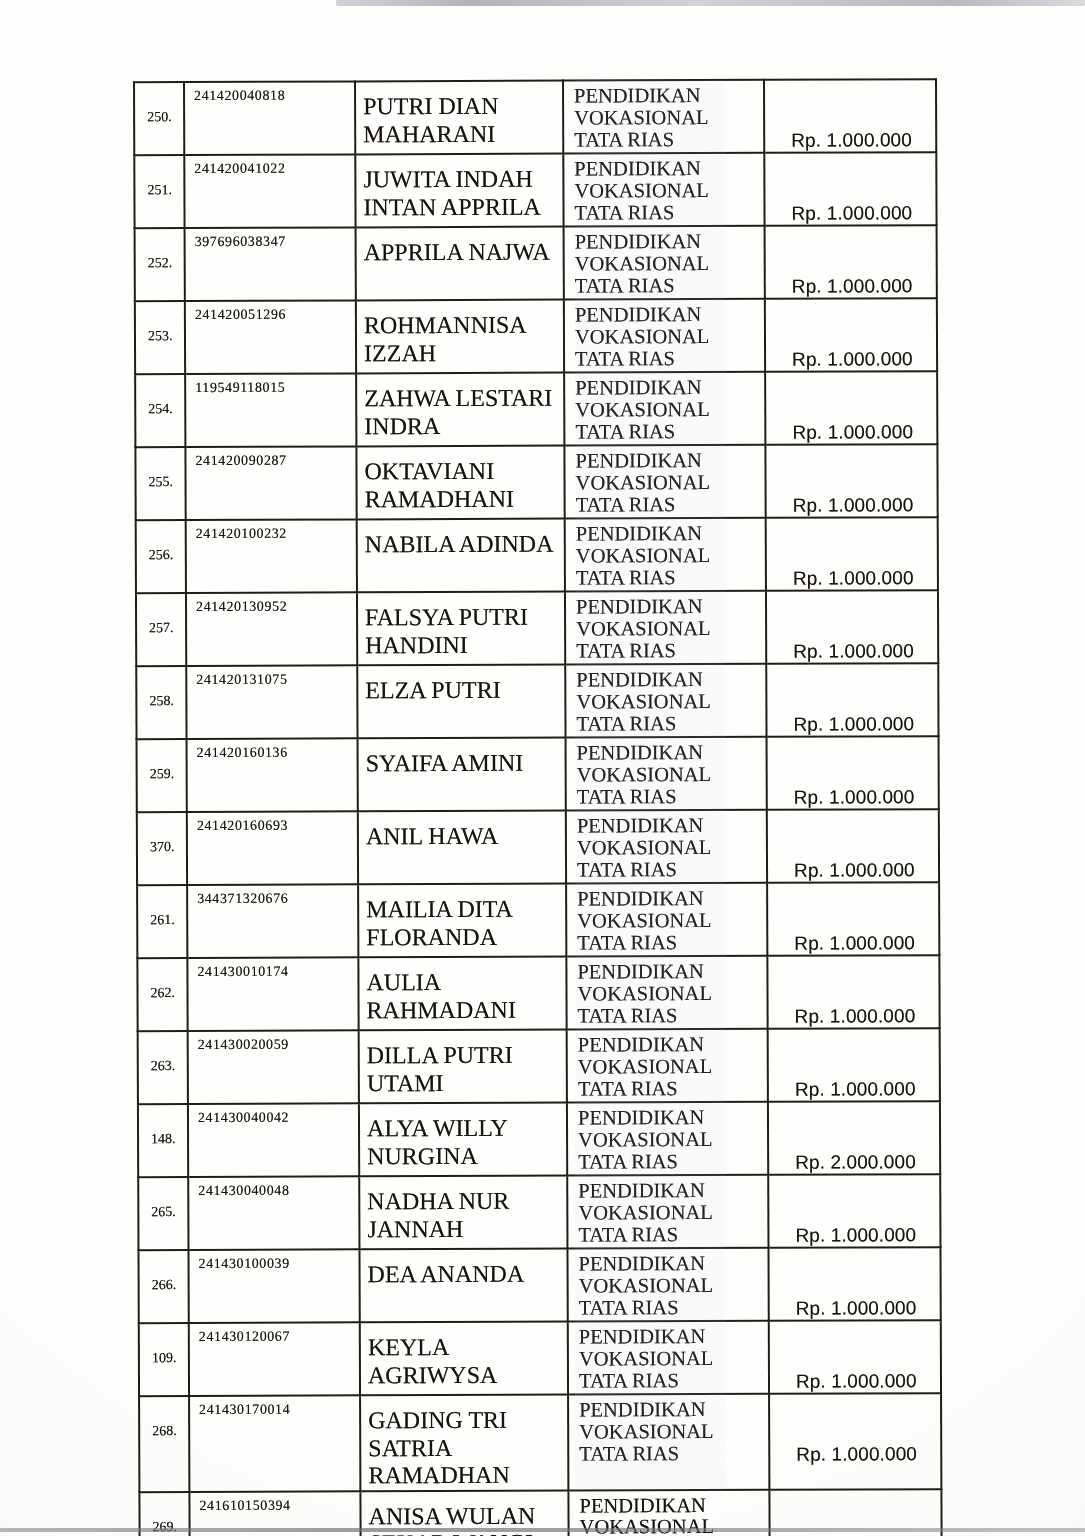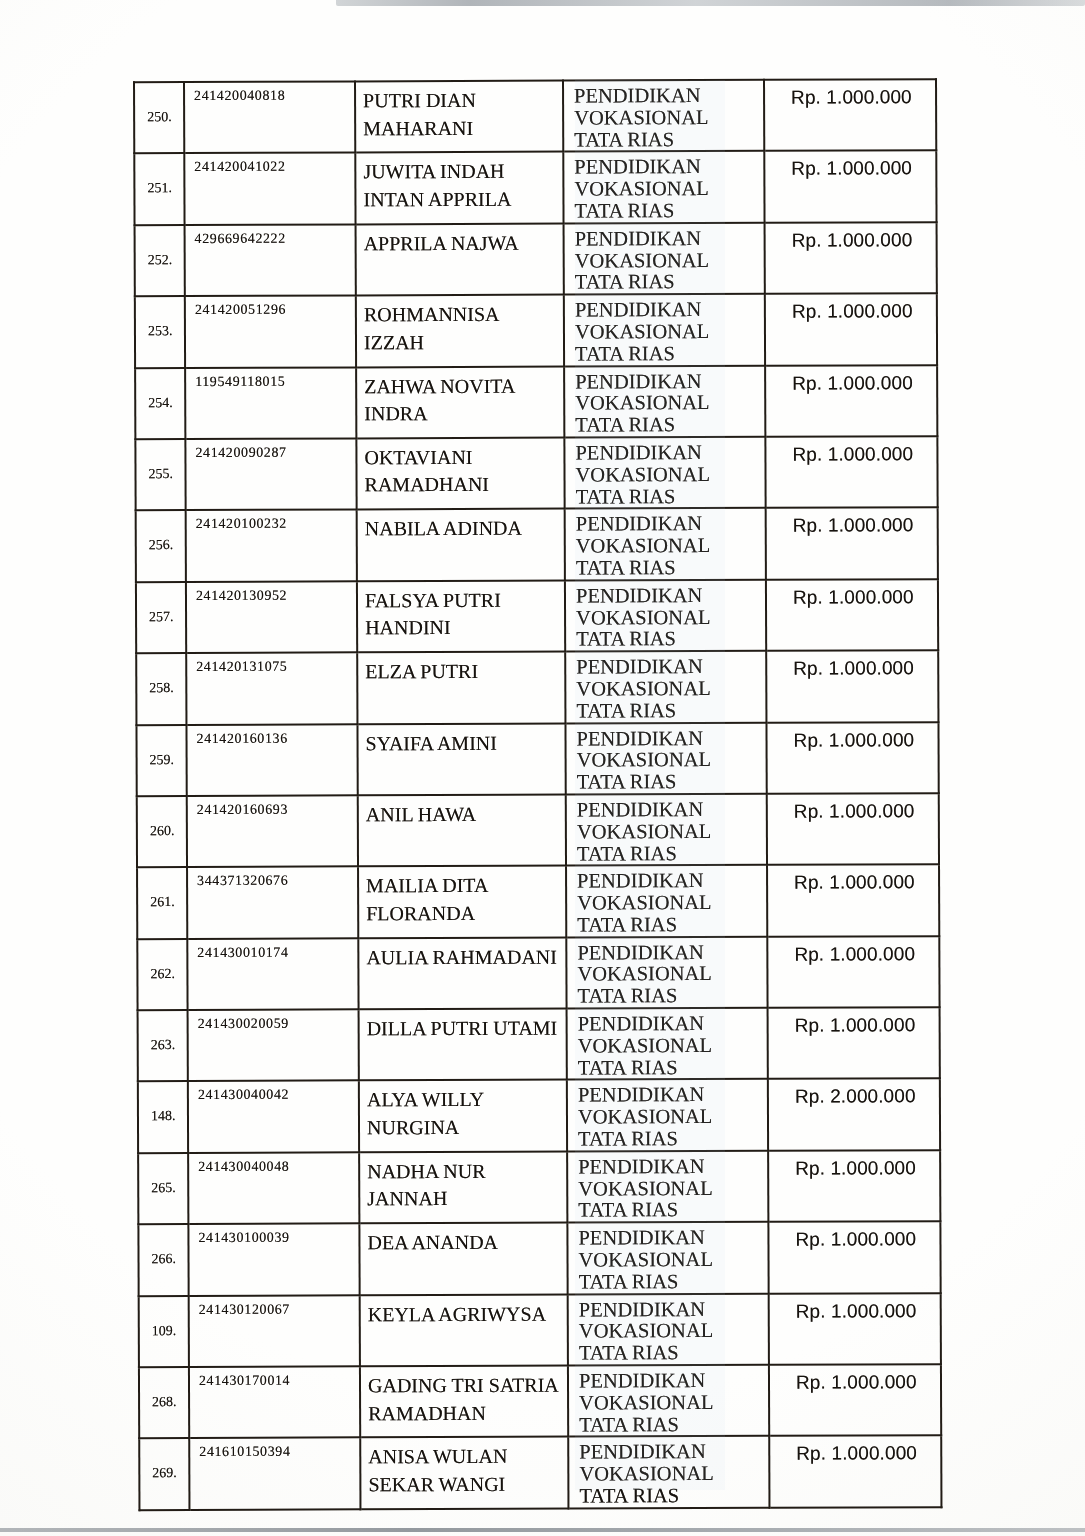--- a/index.html
+++ b/index.html
@@ -50,27 +50,28 @@
     vertical-align: top;
     padding: 0;
   }
   .doc-table tr { height: 70.5px; }
   .t {
     display: block;
     text-shadow: 0 0 0.5px rgba(25,18,10,0.6);
   }
   .c-no  .t { padding: 26px 2px 0 12px;  font-size: 14px; }
   .c-id  .t { padding: 5px 10px 0 9px;   font-size: 14px; letter-spacing: 0.6px; }
-  .c-name .t{ padding: 5px 2px 0 7px;   font-size: 20px;   line-height: 27.5px; white-space: pre-line; font-family: Liberation Serif, serif; }
+  .c-name .t{ padding: 11px 2px 0 7px;   font-size: 24px;   line-height: 27.5px; white-space: pre-line; font-family: Liberation Serif, serif; }
   .c-prog .t{ padding: 4px 2px 0 10px;  font-size: 20.5px; line-height: 21.8px; white-space: pre-line; }
   .c-amt .t {
     padding: 6px 2px 0 26px;
     font-family: "Liberation Sans", sans-serif;
     font-size: 19px; letter-spacing: 0.1px;
     text-shadow: 0 0 0.4px rgba(25,18,10,0.5);
+    margin-top: 43px;
   }
 </style>
 </head>
 <body>
 
 <div class="page">
   <div class="scan-top"></div>
 
   <table class="doc-table">
     <colgroup>
@@ -119,21 +120,21 @@
           </td>
     <td class="c-amt">
             <span class="t">Rp. 1.000.000</span>
           </td>
   </tr>
         <tr>
     <td class="c-no">
             <span class="t">252.</span>
           </td>
     <td class="c-id">
-            <span class="t">429669642222</span>
+            <span class="t">397696038347</span>
           </td>
     <td class="c-name">
             <span class="t">APPRILA NAJWA</span>
           </td>
     <td class="c-prog">
             <span class="t">PENDIDIKAN
 VOKASIONAL
 TATA RIAS</span>
           </td>
     <td class="c-amt">
@@ -161,21 +162,21 @@
           </td>
   </tr>
         <tr>
     <td class="c-no">
             <span class="t">254.</span>
           </td>
     <td class="c-id">
             <span class="t">119549118015</span>
           </td>
     <td class="c-name">
-            <span class="t">ZAHWA NOVITA
+            <span class="t">ZAHWA LESTARI
 INDRA</span>
           </td>
     <td class="c-prog">
             <span class="t">PENDIDIKAN
 VOKASIONAL
 TATA RIAS</span>
           </td>
     <td class="c-amt">
             <span class="t">Rp. 1.000.000</span>
           </td>
@@ -272,21 +273,21 @@
             <span class="t">PENDIDIKAN
 VOKASIONAL
 TATA RIAS</span>
           </td>
     <td class="c-amt">
             <span class="t">Rp. 1.000.000</span>
           </td>
   </tr>
         <tr>
     <td class="c-no">
-            <span class="t">260.</span>
+            <span class="t">370.</span>
           </td>
     <td class="c-id">
             <span class="t">241420160693</span>
           </td>
     <td class="c-name">
             <span class="t">ANIL HAWA</span>
           </td>
     <td class="c-prog">
             <span class="t">PENDIDIKAN
 VOKASIONAL

